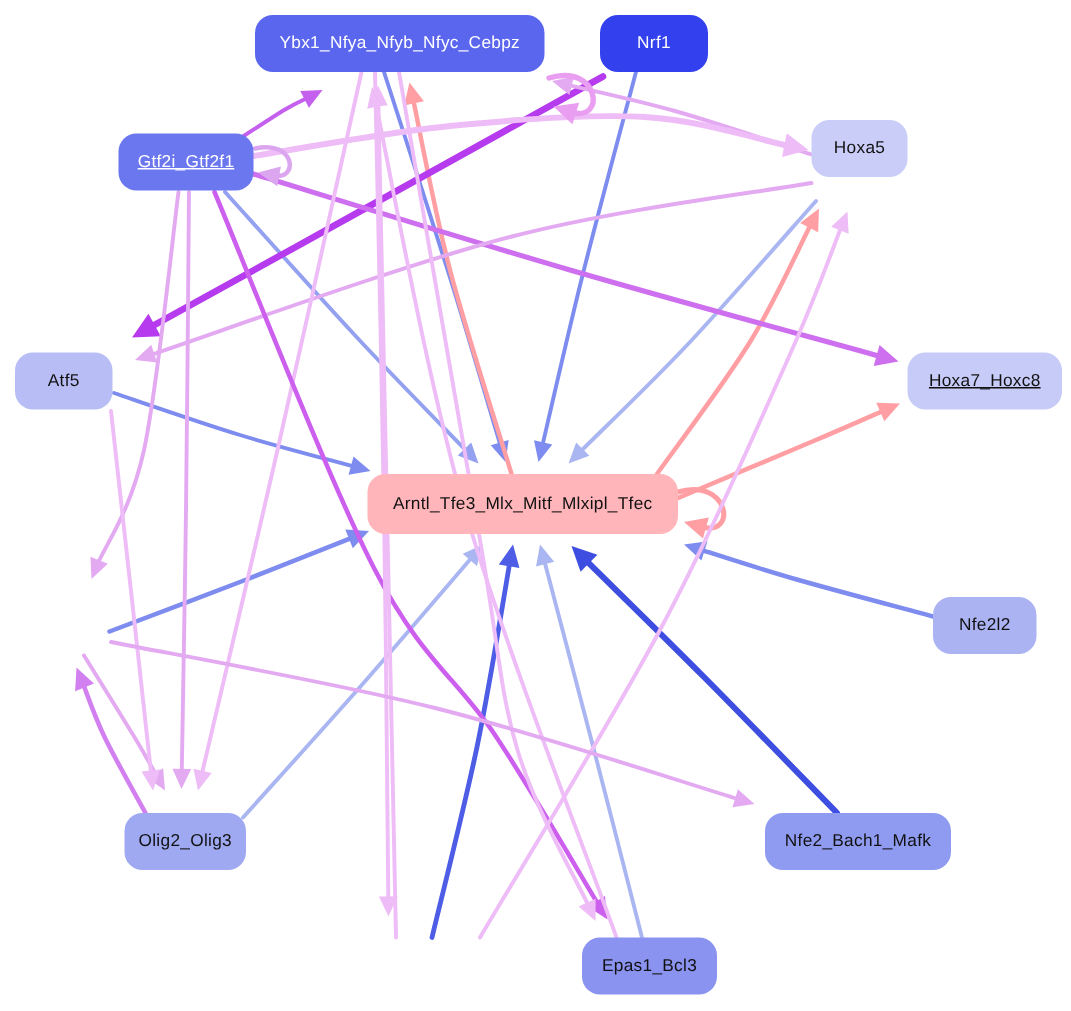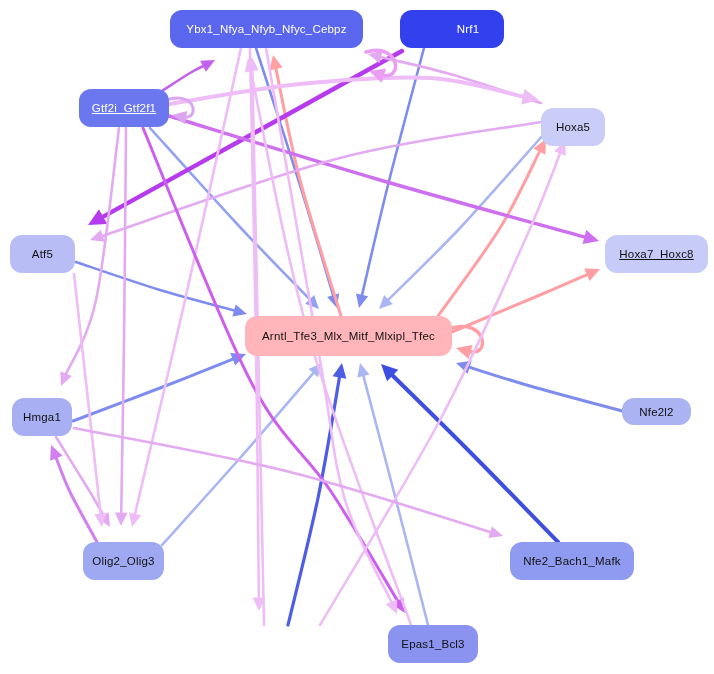--- a/index.html
+++ b/index.html
@@ -85,42 +85,39 @@
       <polygon points="248,58 256.99447052120456,69.80396543722414 244.78605141498048,72.48808594994007" fill="#eebcf6"></polygon>
       <path d="M320,625 C340.0,590.8 405.8,484.2 440,420 C474.2,355.8 504.8,284.8 525,240 C545.2,195.2 555.0,165.8 560.9661145132776,150.9838665796379" fill="none" stroke="#eebcf6" stroke-width="2.6" stroke-linecap="round"></path>
       <polygon points="565,141 565.752513695343,155.82119506444474 554.162772587851,151.13847138465002" fill="#eebcf6"></polygon>
       <path d="M74,428 C110.0,435.3 220.2,454.5 290,472 C359.8,489.5 458.9,522.8 492.6874600588642,532.9013964496118" fill="none" stroke="#e3aaf2" stroke-width="2.6" stroke-linecap="round"></path>
       <polygon points="503,536 488.31082282711606,538.1123858510283 491.9078273200444,526.141105273001" fill="#e3aaf2"></polygon>
     </svg>
 
 <div class="node" style="left: 170px; top: 10px; width: 193px; height: 38px; background: rgb(91, 102, 238); color: rgb(255, 255, 255);">
       <span>Ybx1_Nfya_Nfyb_Nfyc_Cebpz</span>
     </div>
-    <div class="node" style="left: 400px; top: 10px; width: 72px; height: 38px; background: rgb(50, 64, 237); color: rgb(255, 255, 255); padding-left: 32px;">
+    <div class="node" style="left: 400px; top: 10px; width: 72px; height: 38px; background: rgb(50, 64, 237); color: rgb(255, 255, 255);">
       <span>Nrf1</span>
     </div>
     <div class="node" style="left: 79px; top: 89px; width: 90px; height: 38px; background: rgb(107, 119, 238); color: rgb(255, 255, 255); text-decoration: underline;">
       <span>Gtf2i_Gtf2f1</span>
     </div>
-    <div class="node" style="left: 541px; top: 108px; width: 64px; height: 38px; background: rgb(201, 205, 248); color: rgb(17, 17, 17);">
+    <div class="node" style="left: 541px; top: 80px; width: 64px; height: 38px; background: rgb(201, 205, 248); color: rgb(17, 17, 17);">
       <span>Hoxa5</span>
     </div>
     <div class="node" style="left: 10px; top: 235px; width: 65px; height: 38px; background: rgb(184, 189, 246); color: rgb(17, 17, 17);">
       <span>Atf5</span>
     </div>
     <div class="node" style="left: 605px; top: 235px; width: 103px; height: 38px; background: rgb(199, 203, 247); color: rgb(17, 17, 17); text-decoration: underline;">
       <span>Hoxa7_Hoxc8</span>
     </div>
     <div class="node" style="left: 245px; top: 316px; width: 207px; height: 40px; background: rgb(255, 181, 185); color: rgb(17, 17, 17);">
       <span>Arntl_Tfe3_Mlx_Mitf_Mlxipl_Tfec</span>
     </div>
-    <div class="node" style="left: 12px; top: 398px; width: 60px; height: 38px; background: rgb(169, 175, 243); color: rgb(17, 17, 17);">
-      <span>Hmga1</span>
-    </div>
-    <div class="node" style="left: 622px; top: 398px; width: 69px; height: 27px; background: rgb(171, 179, 243); color: rgb(17, 17, 17);">
+    <div class="node" style="left: 622px; top: 398px; width: 69px; height: 38px; background: rgb(171, 179, 243); color: rgb(17, 17, 17);">
       <span>Nfe2l2</span>
     </div>
     <div class="node" style="left: 83px; top: 542px; width: 81px; height: 38px; background: rgb(159, 169, 242); color: rgb(17, 17, 17);">
       <span>Olig2_Olig3</span>
     </div>
     <div class="node" style="left: 510px; top: 542px; width: 124px; height: 38px; background: rgb(143, 155, 240); color: rgb(17, 17, 17);">
       <span>Nfe2_Bach1_Mafk</span>
     </div>
     <div class="node" style="left: 388px; top: 625px; width: 90px; height: 38px; background: rgb(138, 147, 239); color: rgb(17, 17, 17);">
       <span>Epas1_Bcl3</span>

